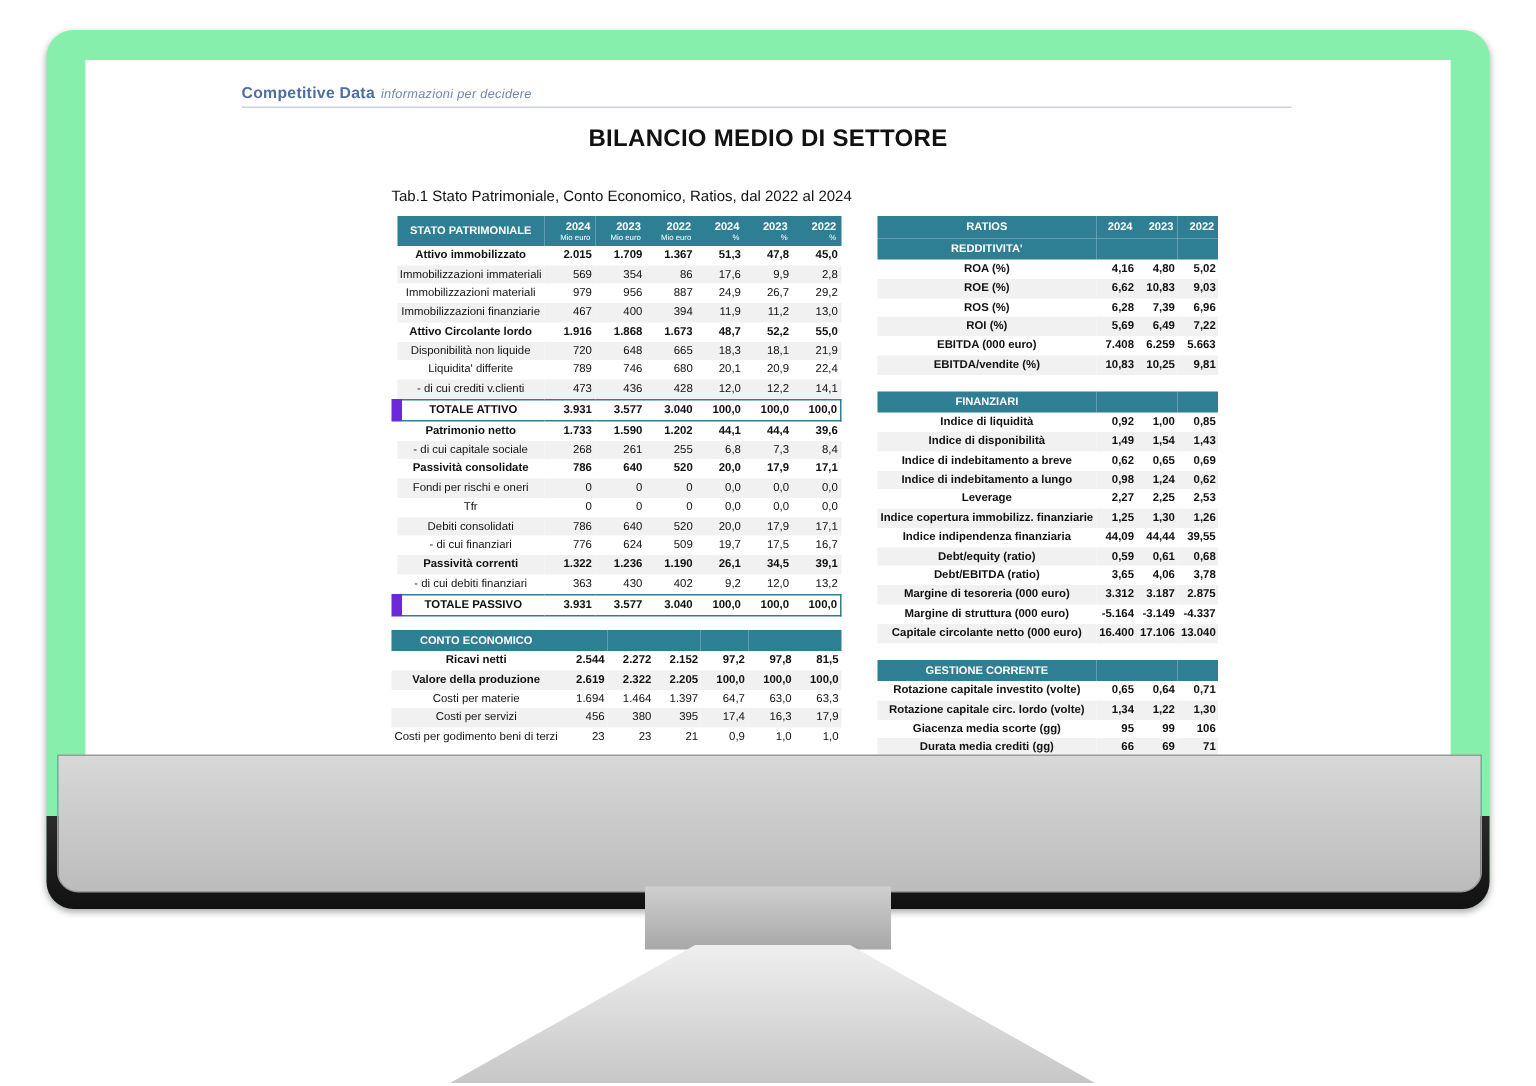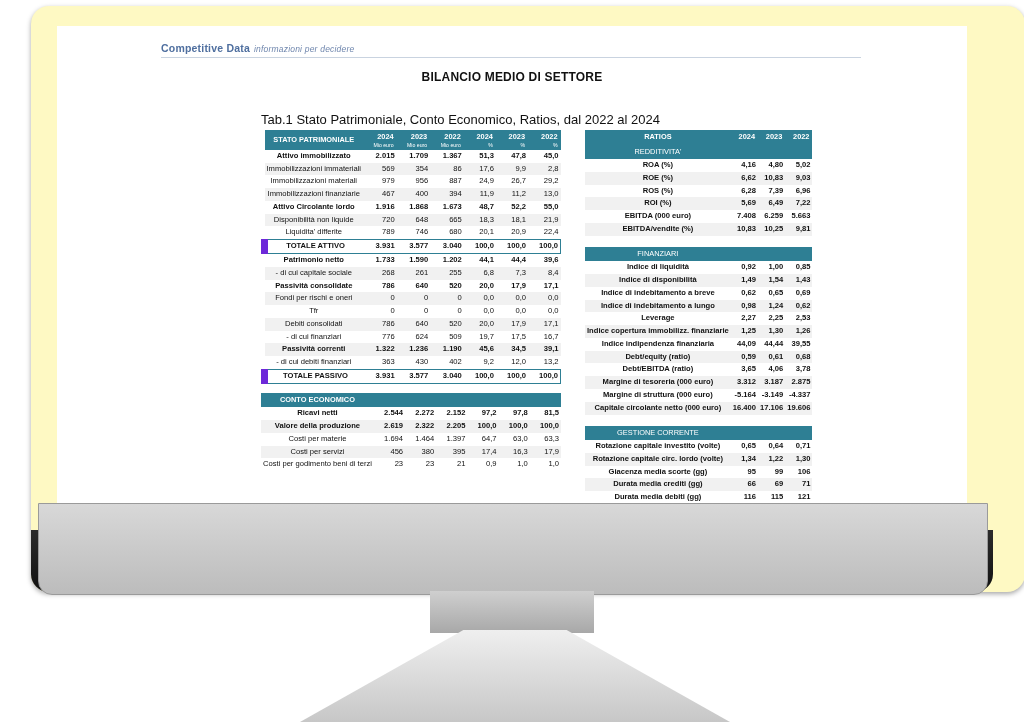--- a/index.html
+++ b/index.html
@@ -5,24 +5,23 @@
   html,body{margin:0;padding:0;}
   body{
     width:1024px;height:724px;background:#ffffff;
     font-family:"Liberation Sans", sans-serif;
     overflow:hidden;
   }
   .stage{position:relative;width:1024px;height:724px;}
 
   
   .monitor{
-    position:absolute;left:31px;top:6px;width:962px;height:586px;
-    background:#fef9c3;border-radius:18px;
+    position:absolute;left:31px;top:20px;width:962px;height:586px;
+    background:#86efac;border-radius:18px;
     box-shadow:0 2px 5px rgba(0,0,0,.35);
-    padding-left:32px;
   }
   .bezel-inner{
     position:absolute;left:26px;top:20px;width:910px;height:480px;
     background:#ffffff;overflow:hidden;
   }
   .chin{
     position:absolute;left:0;bottom:0;width:962px;height:62px;
     border-bottom-left-radius:18px;border-bottom-right-radius:18px;
     background:linear-gradient(to bottom,#2b2b2b,#111);
   }
@@ -42,30 +41,30 @@
     clip-path:polygon(38% 0%,62% 0%,100% 100%,0% 100%);
   }
 
   
   .page{position:absolute;left:0;top:0;width:910px;height:480px;background:#fff;}
   .brand{position:absolute;left:104px;top:16px;font-size:10.5px;font-weight:bold;color:#4f6f9f;letter-spacing:.2px;}
   .brand .sub{font-weight:normal;font-style:italic;font-size:8.5px;color:#6f86ad;margin-left:4px;}
   .brandrule{position:absolute;left:104px;top:31px;width:700px;height:1px;background:#c9d3e0;}
 
   .doctitle{position:absolute;left:0;top:44px;width:910px;text-align:center;
-            font-size:12px;font-weight:bold;color:#111;letter-spacing:.2px;}
-  .caption{position:absolute;left:204px;top:86px;font-size:13px;color:#111;}
+            font-size:16px;font-weight:bold;color:#111;letter-spacing:.2px;}
+  .caption{position:absolute;left:204px;top:86px;font-size:10px;color:#111;}
 
   .col-left{position:absolute;left:204px;top:104px;width:300px;}
   .col-right{position:absolute;left:528px;top:104px;width:222px;}
 
   table{border-collapse:collapse;width:100%;font-size:7.6px;color:#111;}
   td{padding:1px 2px;line-height:1.42;white-space:nowrap;}
   .hdr td{background:#2e7f94;color:#fff;font-weight:bold;font-size:7.4px;padding:2px 3px;}
-  .sect td{background:#2e7f94;color:#fff;font-weight:normal;font-size:7.4px;padding:2px 3px;}
+  .sect td{background:#2e7f94;color:#fff;font-weight:bold;font-size:7.4px;padding:2px 3px;}
   .lbl{text-align:center;}
   .num{text-align:right;width:34px;}
   tr.alt td{background:#f1f1f1;}
   tr.b td{font-weight:bold;}
   tr.box td{border-top:1px solid #2e7f94;border-bottom:1px solid #2e7f94;font-weight:bold;}
   tr.box td:first-child{border-left:7px solid #6d28d9;}
   tr.box td:last-child{border-right:1px solid #2e7f94;}
   .gap{height:9px;}
 </style>
 </head>
@@ -172,20 +171,29 @@
                 </tr>
                 <tr class="">
                   <td class="lbl">Liquidita'  differite</td>
                   <td class="num">789</td>
                   <td class="num">746</td>
                   <td class="num">680</td>
                   <td class="num">20,1</td>
                   <td class="num">20,9</td>
                   <td class="num">22,4</td>
                 </tr>
+                <tr class="alt">
+                  <td class="lbl">- di cui crediti v.clienti</td>
+                  <td class="num">473</td>
+                  <td class="num">436</td>
+                  <td class="num">428</td>
+                  <td class="num">12,0</td>
+                  <td class="num">12,2</td>
+                  <td class="num">14,1</td>
+                </tr>
                 <tr class="box">
                   <td class="lbl">TOTALE ATTIVO</td>
                   <td class="num">3.931</td>
                   <td class="num">3.577</td>
                   <td class="num">3.040</td>
                   <td class="num">100,0</td>
                   <td class="num">100,0</td>
                   <td class="num">100,0</td>
                 </tr>
                 <tr class="b">
@@ -249,21 +257,21 @@
                   <td class="num">509</td>
                   <td class="num">19,7</td>
                   <td class="num">17,5</td>
                   <td class="num">16,7</td>
                 </tr>
                 <tr class="alt b">
                   <td class="lbl">Passività correnti</td>
                   <td class="num">1.322</td>
                   <td class="num">1.236</td>
                   <td class="num">1.190</td>
-                  <td class="num">45,6</td>
+                  <td class="num">26,1</td>
                   <td class="num">34,5</td>
                   <td class="num">39,1</td>
                 </tr>
                 <tr class="">
                   <td class="lbl">- di cui debiti finanziari</td>
                   <td class="num">363</td>
                   <td class="num">430</td>
                   <td class="num">402</td>
                   <td class="num">9,2</td>
                   <td class="num">12,0</td>
@@ -464,21 +472,21 @@
                 <tr class="b">
                   <td class="lbl">Margine di struttura (000 euro)</td>
                   <td class="num">-5.164</td>
                   <td class="num">-3.149</td>
                   <td class="num">-4.337</td>
                 </tr>
                 <tr class="alt b">
                   <td class="lbl">Capitale circolante netto (000 euro)</td>
                   <td class="num">16.400</td>
                   <td class="num">17.106</td>
-                  <td class="num">19.606</td>
+                  <td class="num">13.040</td>
                 </tr>
                 <tr>
                   <td colspan="4" style="height: 9px;"></td>
                 </tr>
                 <tr class="sect">
                   <td class="lbl">GESTIONE CORRENTE</td>
                   <td class="num"></td>
                   <td class="num"></td>
                   <td class="num"></td>
                 </tr>

